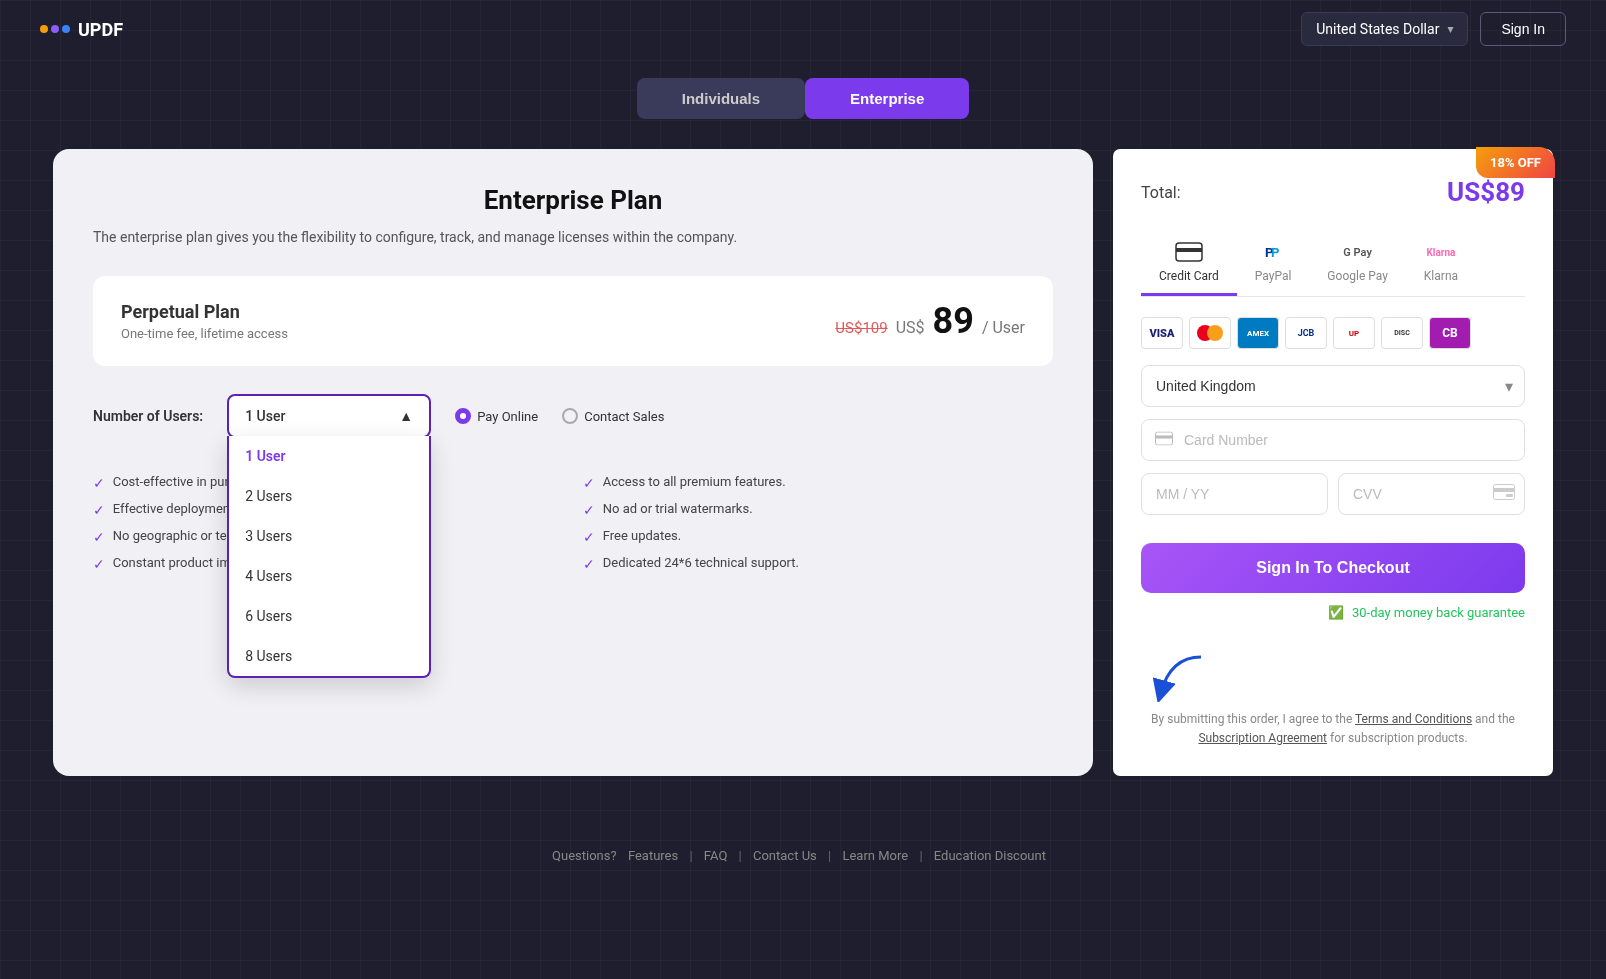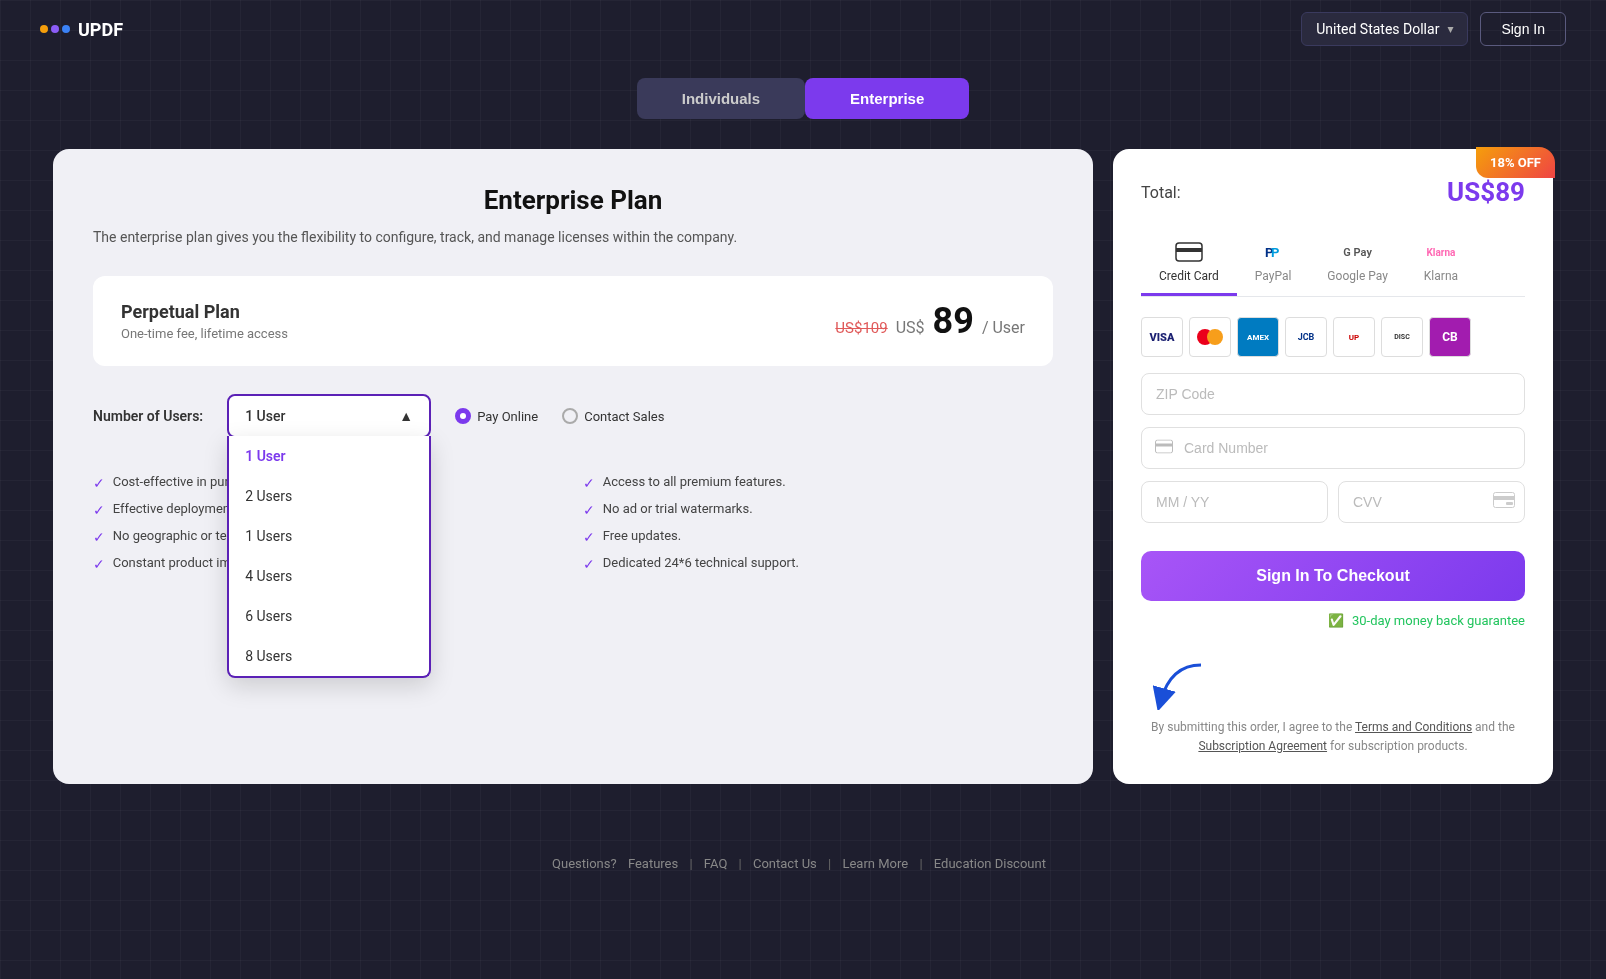--- a/index.html
+++ b/index.html
@@ -276,21 +276,21 @@
       color: #7c3aed;
       font-size: 14px;
       margin-top: 1px;
       flex-shrink: 0;
     }
 
     
     .right-panel {
       width: 440px;
       background: white;
-      border-radius: 16px;
+      border-radius: 7px;
       padding: 28px 28px;
       position: relative;
       height: fit-content;
     }
     .off-badge {
       position: absolute;
       top: -2px;
       right: -2px;
       background: linear-gradient(135deg, #f59e0b, #ef4444);
       color: white;
@@ -346,21 +346,21 @@
 
     
     .card-icons {
       display: flex;
       gap: 6px;
       margin-bottom: 16px;
       flex-wrap: wrap;
       align-items: center;
     }
     .card-icon {
-      width: 42px; height: 40px;
+      width: 42px; height: 32px;
       border-radius: 4px;
       border: 1px solid #ddd;
       display: flex; align-items: center; justify-content: center;
       font-size: 9px;
       font-weight: 700;
       color: #333;
       overflow: hidden;
     }
     .card-visa { color: #1a1f71; font-size: 11px; font-weight: 900; }
     .card-amex { background: #007bc1; color: white; font-size: 8px; }
@@ -538,21 +538,21 @@
       <span class="users-label">Number of Users:</span>
       <div class="users-select-wrapper">
         <div class="users-select-btn">
           <span>1 User</span>
           <span>▲</span>
         </div>
 
         <div class="dropdown-list">
           <div class="dropdown-item selected">1 User</div>
           <div class="dropdown-item">2 Users</div>
-          <div class="dropdown-item">1 Users</div>
+          <div class="dropdown-item">3 Users</div>
           <div class="dropdown-item">4 Users</div>
           <div class="dropdown-item">6 Users</div>
           <div class="dropdown-item">8 Users</div>
         </div>
       </div>
       <div class="radio-options">
         <div class="radio-option">
           <div class="radio-circle checked"></div>
           <span>Pay Online</span>
         </div>
@@ -650,22 +650,25 @@
       </div>
       <div class="card-icon card-amex">AMEX</div>
       <div class="card-icon card-jcb">JCB</div>
       <div class="card-icon" style="font-size:8px; color:#c00;">UP</div>
       <div class="card-icon card-discover" style="font-size:7px;">DISC</div>
       <div class="card-icon card-other" style="font-size:12px; background:#a21caf; color:white;">CB</div>
     </div>
 
     
     <div class="form-row">
-      <div class="form-field">
-        <input type="text" class="form-input" placeholder="ZIP Code" style="">
+      <div class="select-wrapper">
+        <select class="country-select">
+          <option>United Kingdom</option>
+          <option>United States</option>
+        </select>
       </div>
     </div>
 
     
     <div class="card-number-wrapper">
       <span class="card-input-icon">
         <svg width="18" height="14" viewBox="0 0 18 14" fill="none">
           <rect x="0.5" y="0.5" width="17" height="13" rx="2" stroke="#bbb" fill="none"></rect>
           <rect x="0.5" y="4" width="17" height="3" fill="#bbb"></rect>
         </svg>

